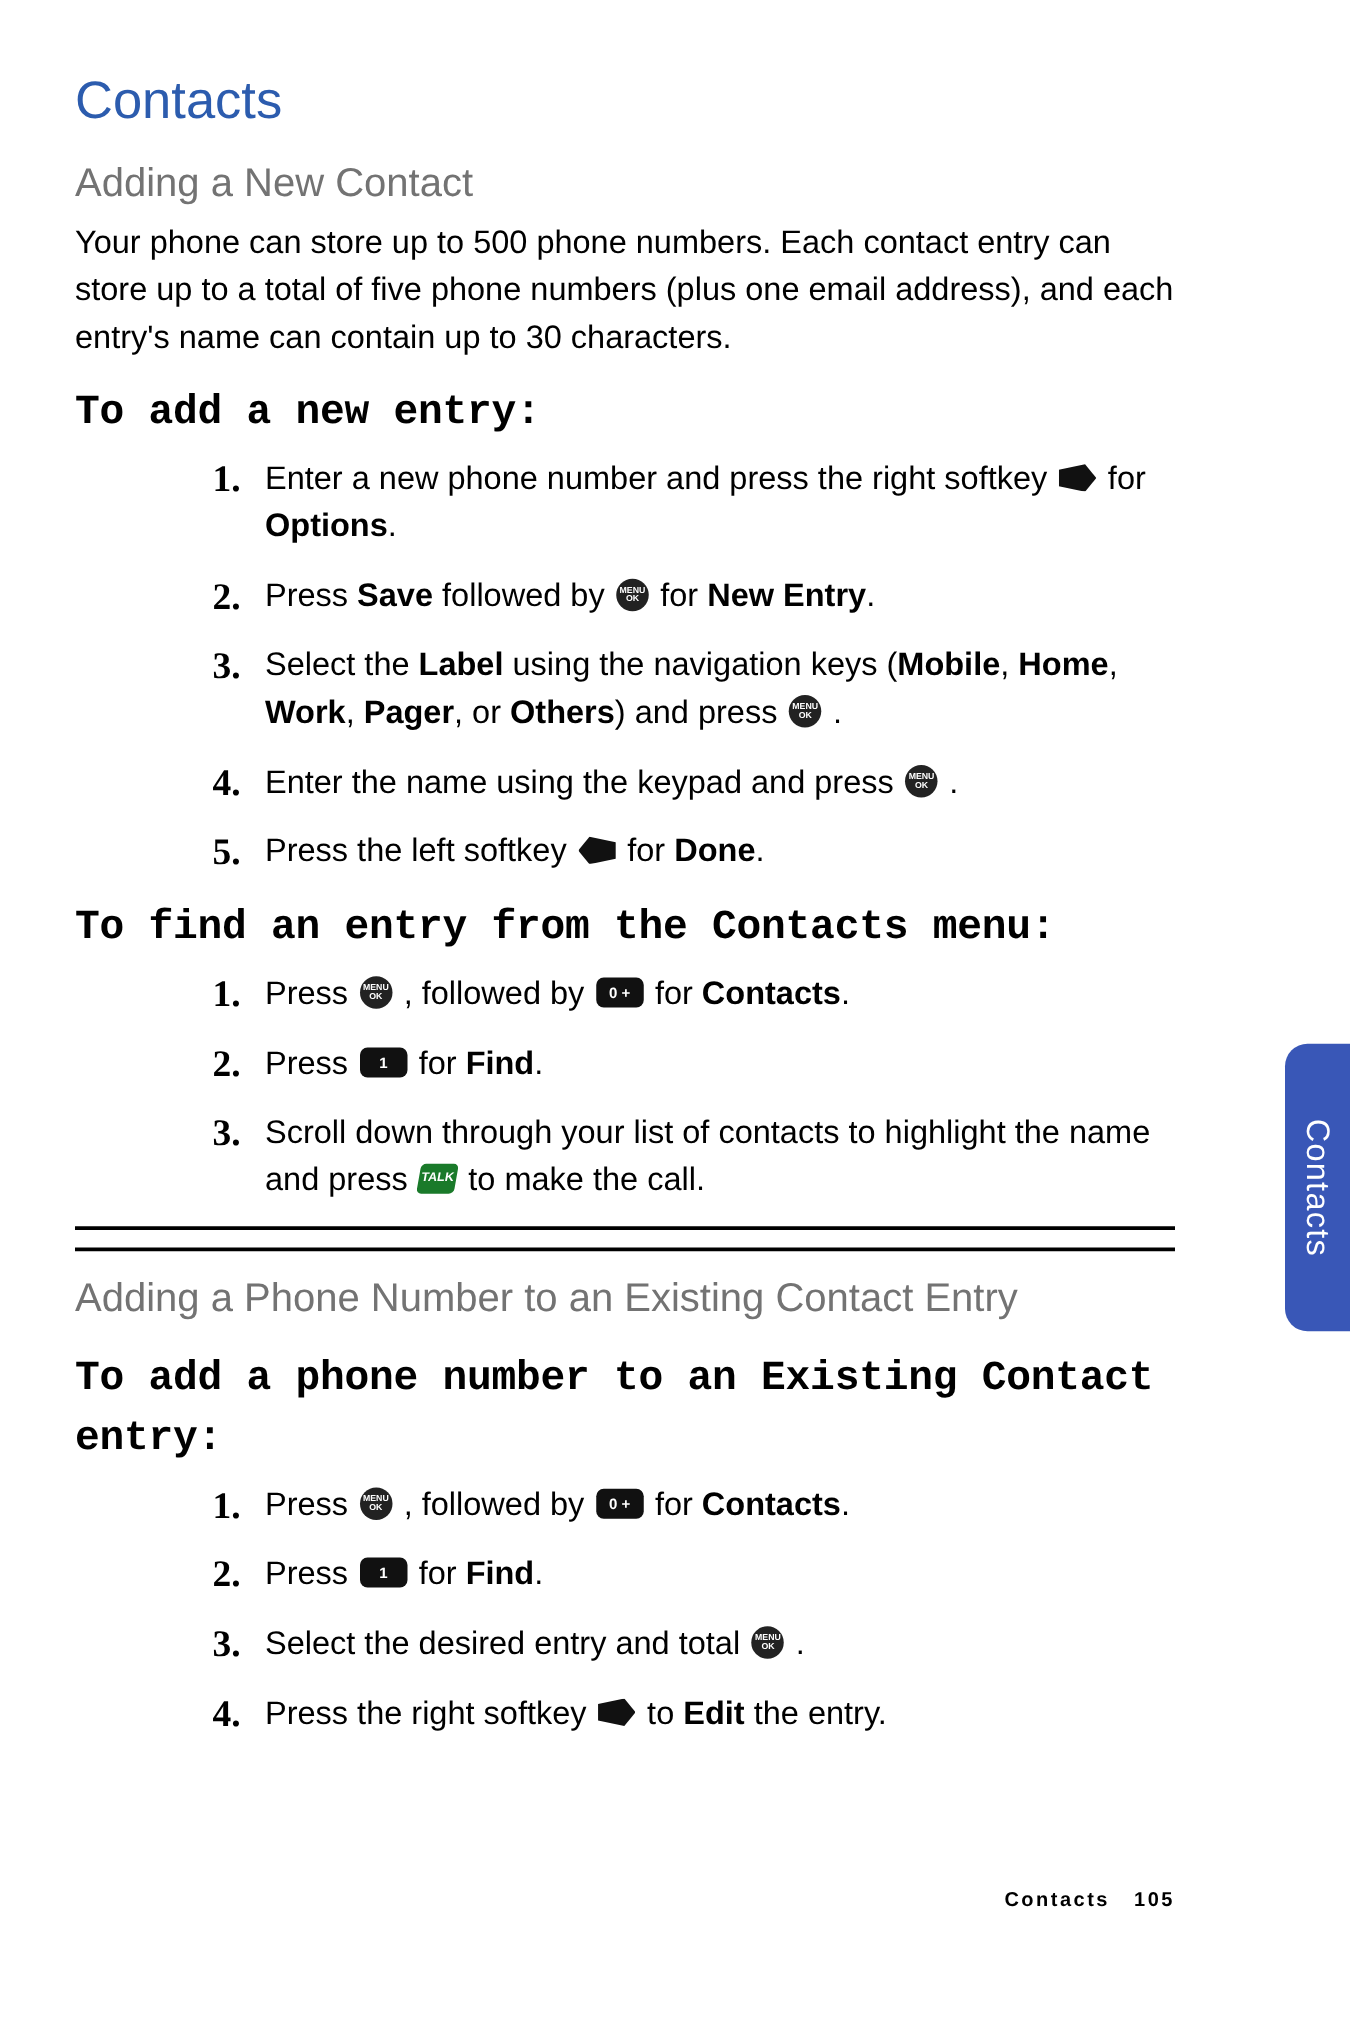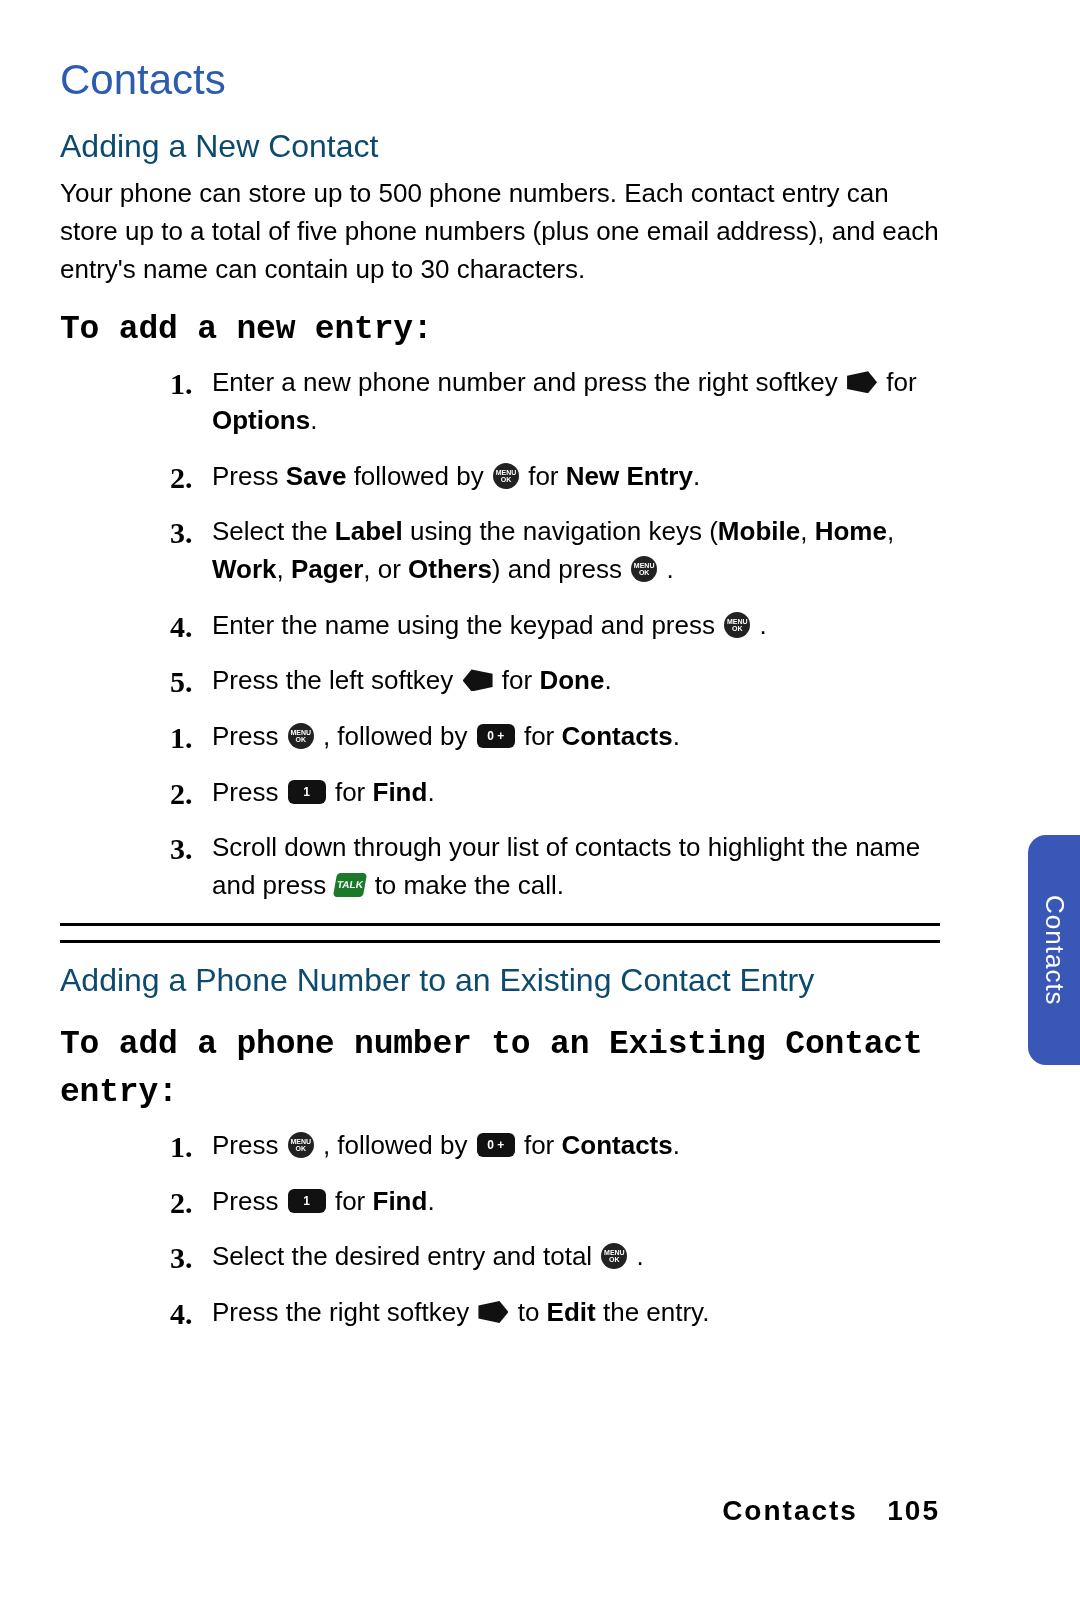--- a/index.html
+++ b/index.html
@@ -21,21 +21,21 @@
   h1{
     font-family:Arial,Helvetica,sans-serif;
     font-weight:400;
     color:#2c5cae;
     font-size:42px;
     margin:0 0 4px 0;
   }
   h2{
     font-family:Arial,Helvetica,sans-serif;
     font-weight:400;
-    color:#0c4a6e;
+    color:#737373;
     font-size:32px;
     margin:12px 0 6px 0;
   }
   p{margin:0 0 8px 0;}
   .sub{
     font-family:Liberation Mono, monospace;
     font-weight:900;
     font-size:33px;
     margin:18px 0 10px 0;
     letter-spacing:-0.2px;
@@ -121,21 +121,21 @@
   }
   .footer{
     position:absolute;
     bottom:90px;
     width:1000px;
     text-align:right;
     padding-right:60px;
     box-sizing:border-box;
     font-weight:900;
     letter-spacing:2px;
-    font-size:28px;
+    font-size:16px;
   }
 </style>
 </head>
 <body>
 
 <div class="page">
 
   <h1>Contacts</h1>
 
   <h2>Adding a New Contact</h2>
@@ -169,20 +169,21 @@
     </li>
     <li>
       <span class="num">5.</span>
       <span>Press the left softkey </span>
       <span class="ico ico-softleft"></span>
       <span> for </span><span class="b">Done</span><span>.</span>
     </li>
   </ol>
 
 
+  <p class="sub">To find an entry from the Contacts menu:</p>
 
   <ol class="steps">
     <li>
       <span class="num">1.</span>
       <span>Press </span>
       <span class="ico ico-menu"></span>
       <span>, followed by </span>
       <span class="ico ico-key">0 +</span>
       <span> for </span><span class="b">Contacts</span><span>.</span>
     </li>

